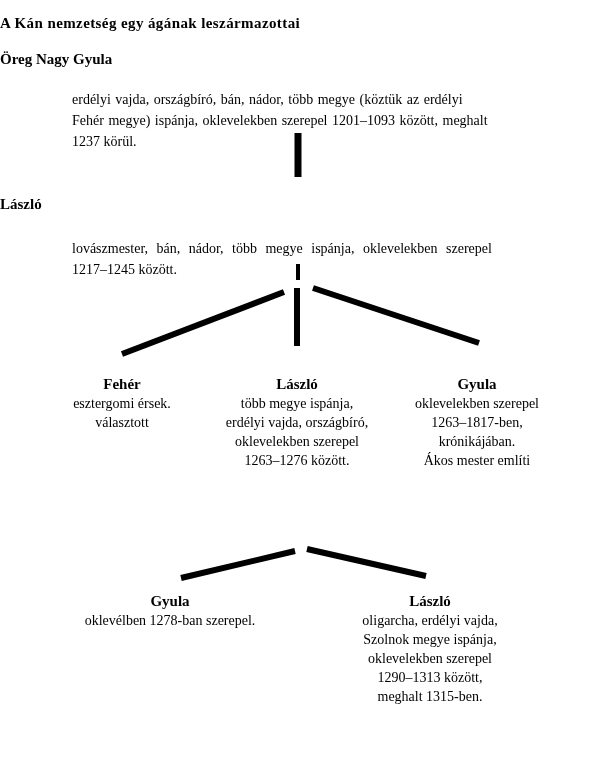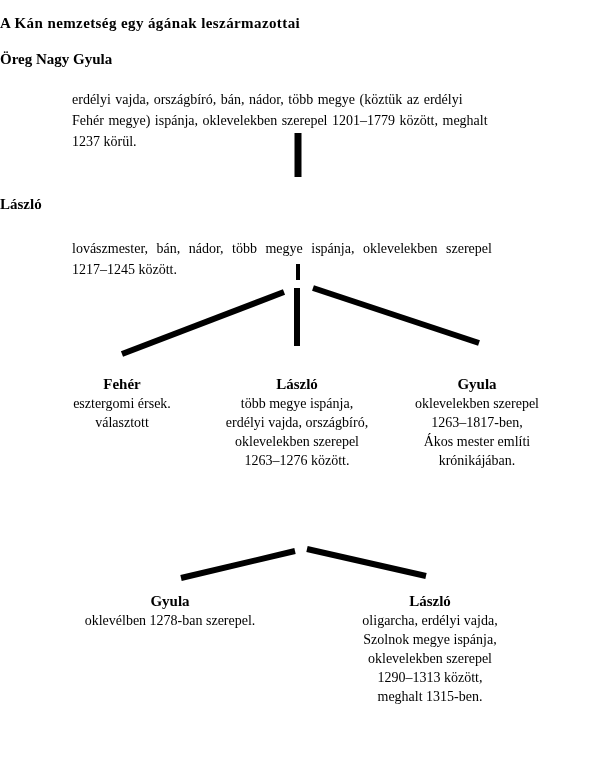--- a/index.html
+++ b/index.html
@@ -65,21 +65,21 @@
 <body>
 
 <div class="page">
 
   <h1 class="page-title">A Kán nemzetség egy ágának leszármazottai</h1>
 
   <div class="center-name" style="top: 51px;">Öreg Nagy Gyula</div>
 
   <div class="para" style="left: 72px; top: 89px;">
     <div class="para-line slight-spacing">erdélyi vajda, országbíró, bán, nádor, több megye (köztük az erdélyi</div>
-    <div class="para-line slight-spacing">Fehér megye) ispánja, oklevelekben szerepel 1201–1779 között, meghalt</div>
+    <div class="para-line slight-spacing">Fehér megye) ispánja, oklevelekben szerepel 1201–1093 között, meghalt</div>
     <div class="para-line">1237 körül.</div>
   </div>
 
   <div class="center-name" style="top: 196px;">László</div>
 
   <div class="para" style="left: 72px; top: 238px;">
     <div class="para-line wide-spacing">lovászmester, bán, nádor, több megye ispánja, oklevelekben szerepel</div>
     <div class="para-line">1217–1245 között.</div>
   </div>
 
@@ -104,22 +104,22 @@
     <div class="desc-line">több megye ispánja,</div>
     <div class="desc-line">erdélyi vajda, országbíró,</div>
     <div class="desc-line">oklevelekben szerepel</div>
     <div class="desc-line">1263–1276 között.</div>
   </div>
 
   <div class="col" style="left: 392px; top: 375px; width: 170px;">
     <div class="col-name">Gyula</div>
     <div class="desc-line">oklevelekben szerepel</div>
     <div class="desc-line">1263–1817-ben,</div>
+    <div class="desc-line">krónikájában.</div>
     <div class="desc-line">Ákos mester említi</div>
-    <div class="desc-line">krónikájában.</div>
   </div>
 
   <div class="col" style="left: 60px; top: 592px; width: 220px;">
     <div class="col-name">Gyula</div>
     <div class="desc-line">oklevélben 1278-ban szerepel.</div>
   </div>
 
   <div class="col" style="left: 320px; top: 592px; width: 220px;">
     <div class="col-name">László</div>
     <div class="desc-line">oligarcha, erdélyi vajda,</div>

